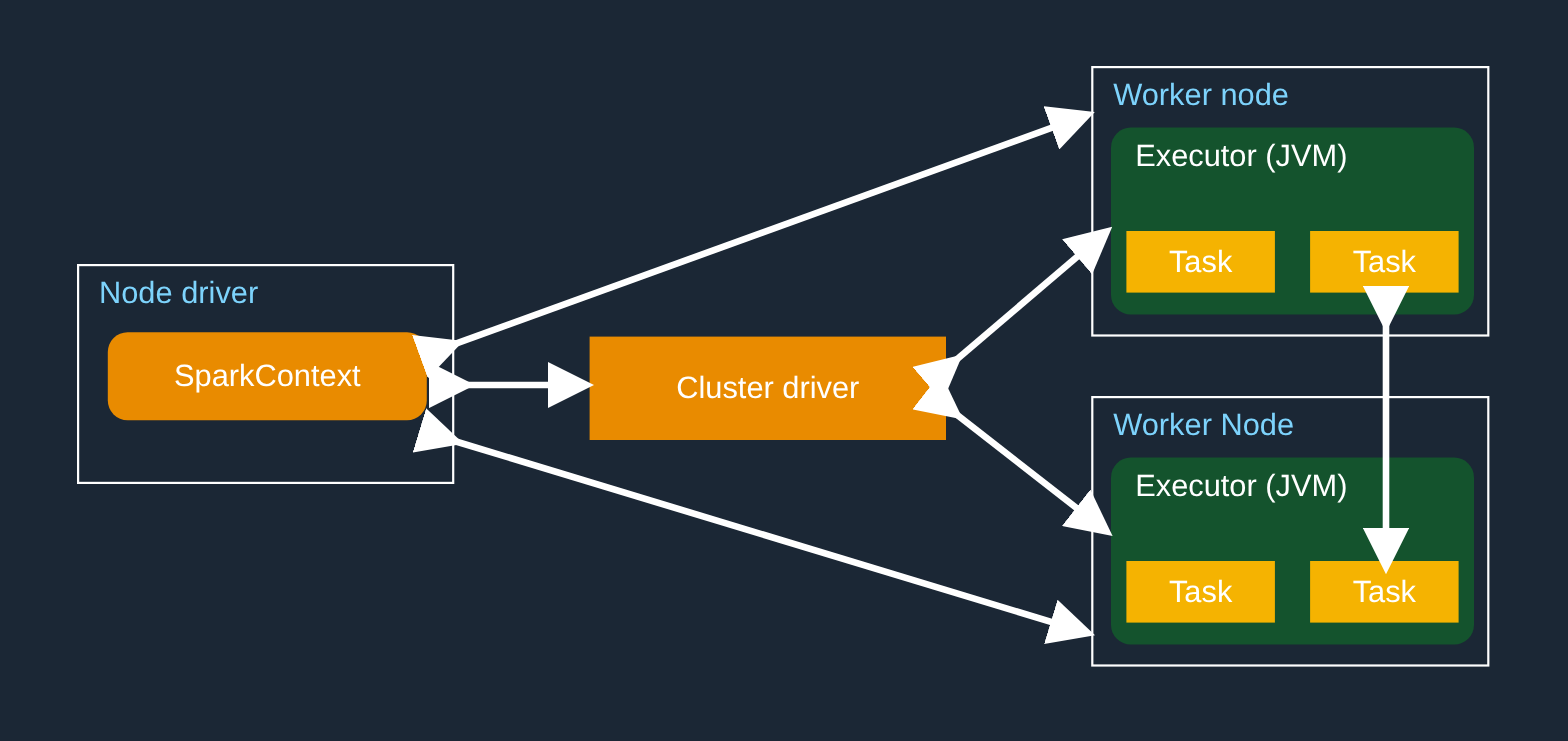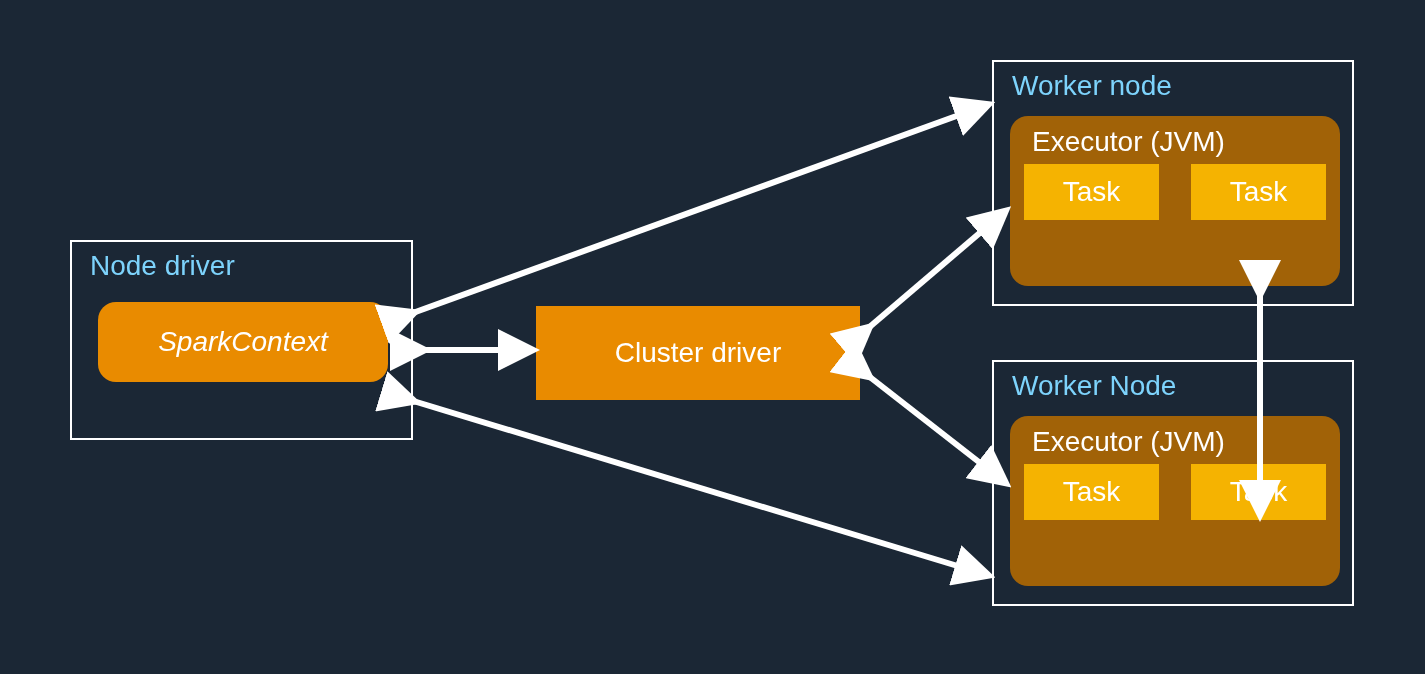--- a/index.html
+++ b/index.html
@@ -38,34 +38,35 @@
     align-items: center;
     justify-content: center;
     font-size: 28px;
     box-sizing: border-box;
   }
   .orange-box.rounded {
     border-radius: 18px;
   }
   .executor-box {
     position: absolute;
-    background: #a16207;
+    background: #14532d;
     border-radius: 18px;
     box-sizing: border-box;
   }
   .executor-title {
     color: #ffffff;
     font-size: 28px;
     padding: 10px 0 6px 22px;
     font-weight: 400;
   }
   .task-row {
     display: flex;
     gap: 32px;
     padding: 0 14px 14px 14px;
+    margin-top: 46px;
   }
   .task {
     flex: 1;
     background: #f5b301;
     color: #ffffff;
     font-size: 28px;
     display: flex;
     align-items: center;
     justify-content: center;
     height: 56px;
@@ -79,21 +80,21 @@
     pointer-events: none;
   }
 </style>
 </head>
 <body>
 
 <div class="canvas">
 
   <div class="outlined-box" style="left:70px; top:240px; width:343px; height:200px;">
     <div class="box-title">Node driver</div>
-    <div class="orange-box rounded" style="left:26px; top:60px; width:290px; height:80px;font-style:italic;">
+    <div class="orange-box rounded" style="left:26px; top:60px; width:290px; height:80px;">
       <span>SparkContext</span>
     </div>
   </div>
 
   <div class="orange-box" style="left:536px; top:306px; width:324px; height:94px;">
     <span>Cluster driver</span>
   </div>
 
   <div class="outlined-box" style="left:992px; top:60px; width:362px; height:246px;">
     <div class="box-title">Worker node</div>

